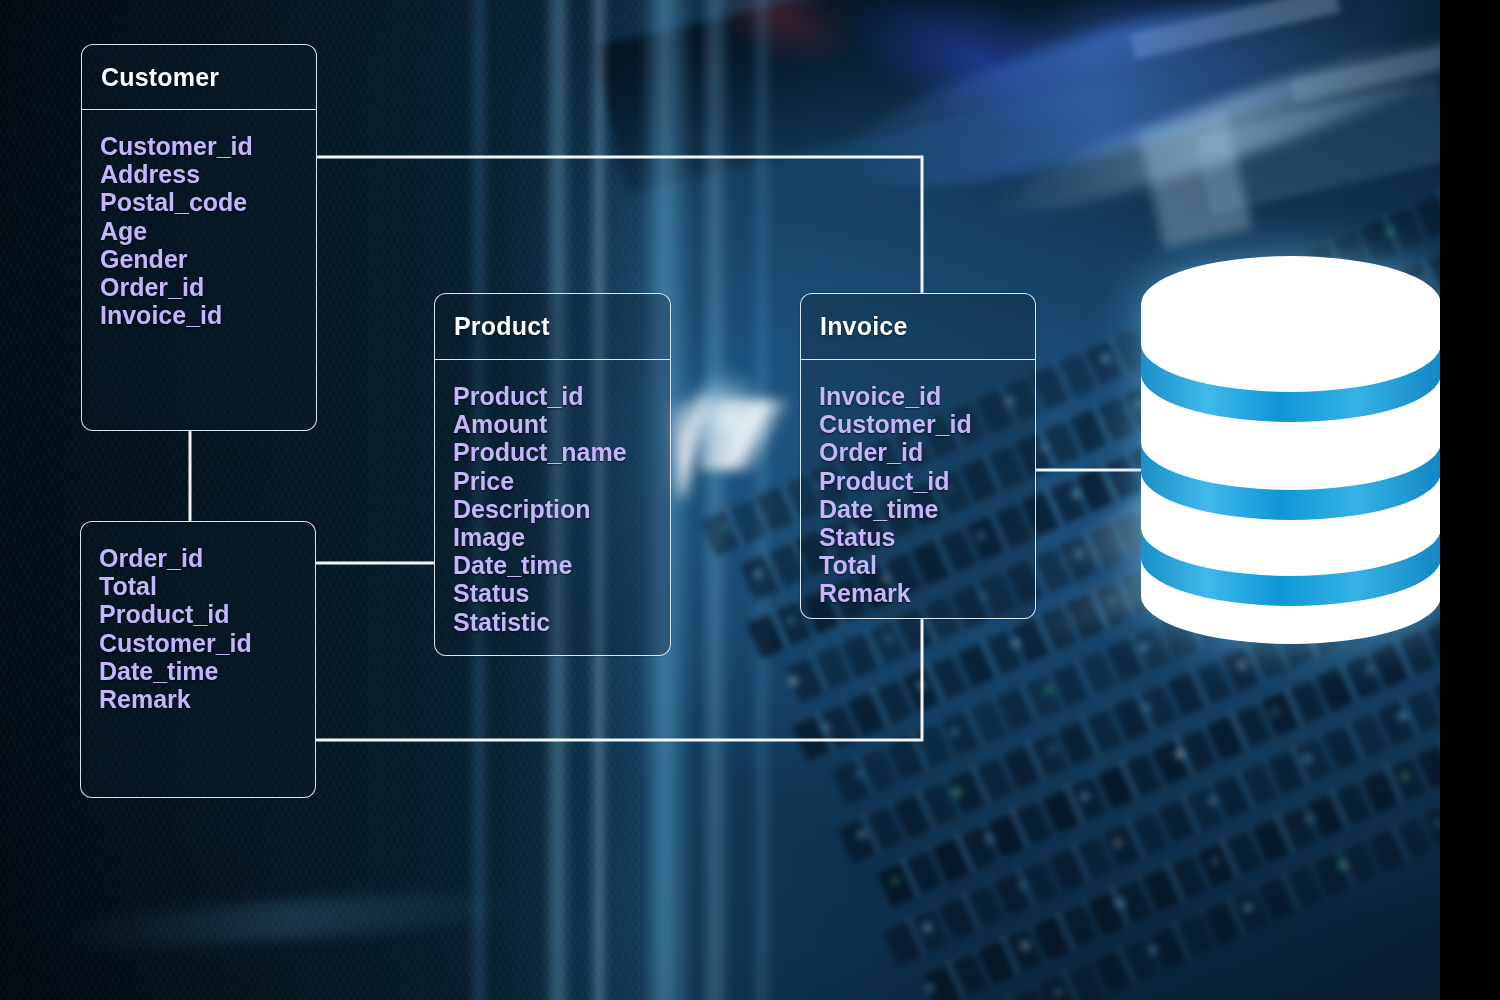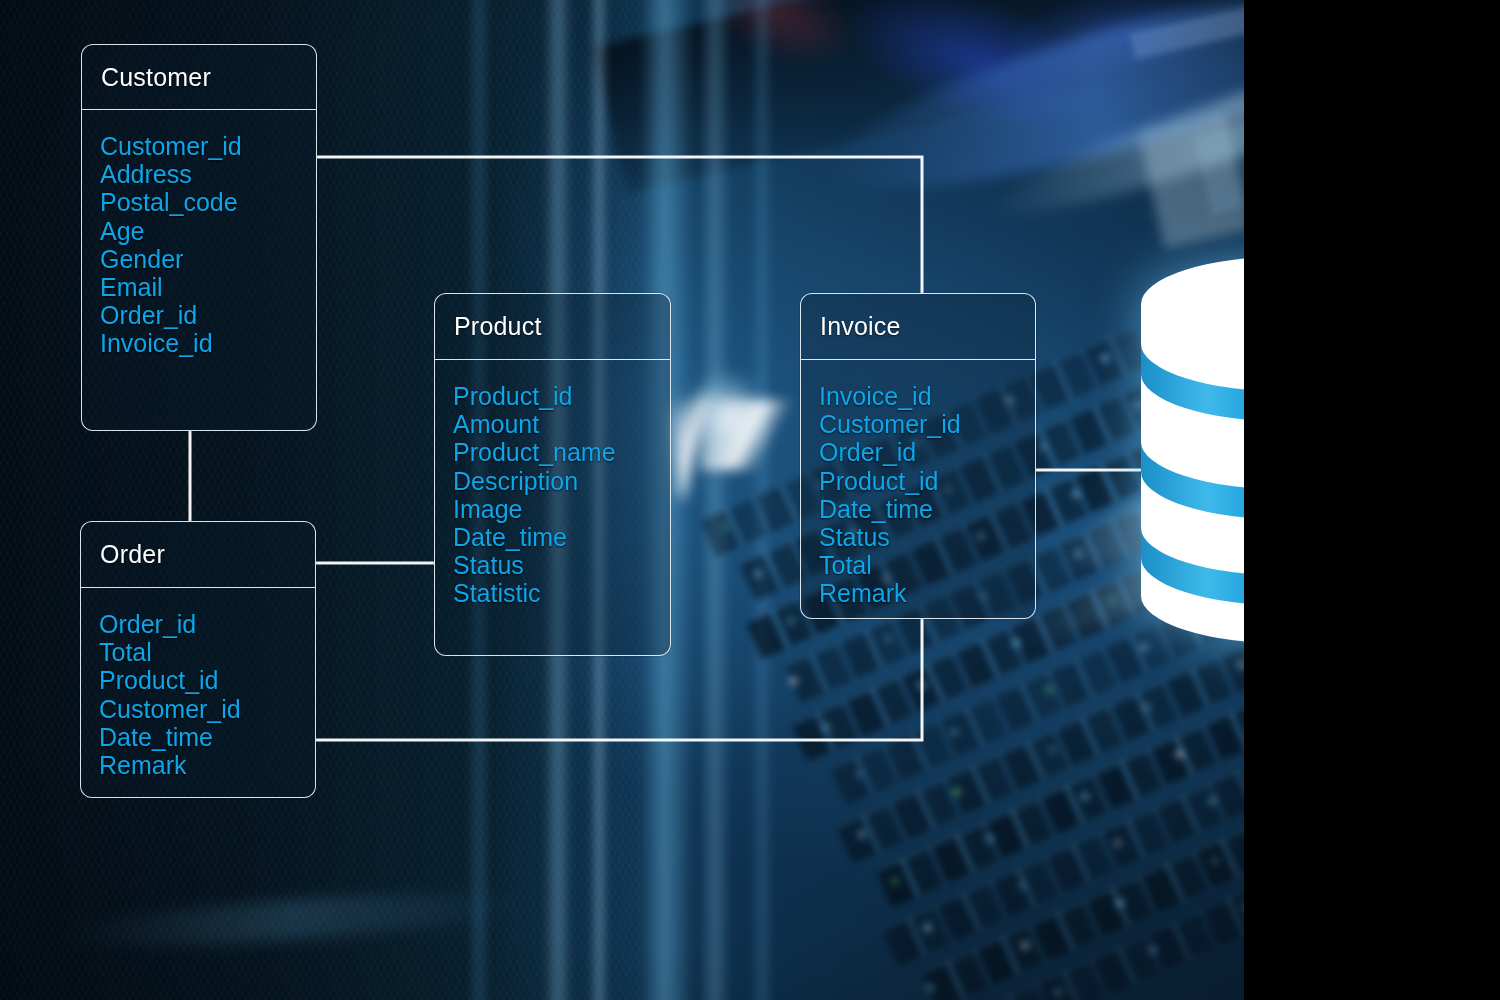--- a/index.html
+++ b/index.html
@@ -1,22 +1,23 @@
 <!DOCTYPE html>
 <html><head>
 <meta charset="utf-8">
 <title>Database ER Diagram</title>
 <style>
   html,body{margin:0;padding:0;background:#000;}
   .stage{
     position:relative;
-    width:1244px;height:1000px;
+    width:1440px;height:1000px;
     overflow:hidden;
     font-family:"Liberation Sans","DejaVu Sans",sans-serif;
     background:#081620;
+    font-weight:bold;
   }
 
   
   .bg{position:absolute;inset:0;overflow:hidden;}
   .bg-layer{position:absolute;inset:-60px;}
 
   
   .bg-base{
     background:
       radial-gradient(120% 95% at 86% 52%, rgba(40,120,185,0.55) 0%, rgba(18,62,104,0.30) 38%, rgba(6,20,34,0.0) 70%),
@@ -132,21 +133,21 @@
     border-bottom:1.6px solid rgba(238,246,252,.92);
     display:flex;align-items:center;
     padding-left:19px;
   }
   .entity .ent-title{
     color:#ffffff;font-size:25px;letter-spacing:.2px;line-height:1;
     text-shadow:0 1px 2px rgba(0,0,0,.65);
   }
   .entity .ent-body{padding:22px 0 0 18px;}
   .entity .attr{
-    color:#0ea5e9;font-size:25px;line-height:28.2px;white-space:nowrap;
+    color:#c4b5fd;font-size:25px;line-height:28.2px;white-space:nowrap;
     text-shadow:0 1px 2px rgba(0,0,0,.7);
   }
 
   
   #ent-customer{left:81px;top:44px;width:236px;height:387px;}
   #ent-customer .ent-head{height:65px;}
   #ent-order{left:80px;top:521px;width:236px;height:277px;}
   #ent-order .ent-head{height:66px;}
   #ent-product{left:434px;top:293px;width:237px;height:363px;}
   #ent-product .ent-head{height:66px;}
@@ -310,48 +311,45 @@
     <div class="entity" id="ent-customer">
       <div class="ent-head">
         <span class="ent-title">Customer</span>
       </div>
       <div class="ent-body">
         <div class="attr">Customer_id</div>
         <div class="attr">Address</div>
         <div class="attr">Postal_code</div>
         <div class="attr">Age</div>
         <div class="attr">Gender</div>
-        <div class="attr">Email</div>
         <div class="attr">Order_id</div>
         <div class="attr">Invoice_id</div>
       </div>
     </div>
 
     <div class="entity" id="ent-order">
-      <div class="ent-head">
-        <span class="ent-title">Order</span>
-      </div>
       <div class="ent-body">
         <div class="attr">Order_id</div>
         <div class="attr">Total</div>
         <div class="attr">Product_id</div>
         <div class="attr">Customer_id</div>
         <div class="attr">Date_time</div>
         <div class="attr">Remark</div>
       </div>
     </div>
 
     <div class="entity" id="ent-product">
       <div class="ent-head">
         <span class="ent-title">Product</span>
       </div>
       <div class="ent-body">
         <div class="attr">Product_id</div>
         <div class="attr">Amount</div>
         <div class="attr">Product_name</div>
+        <div class="attr">Price</div>
         <div class="attr">Description</div>
         <div class="attr">Image</div>
         <div class="attr">Date_time</div>
         <div class="attr">Status</div>
         <div class="attr">Statistic</div>
       </div>
     </div>
 
     <div class="entity" id="ent-invoice">
       <div class="ent-head">

